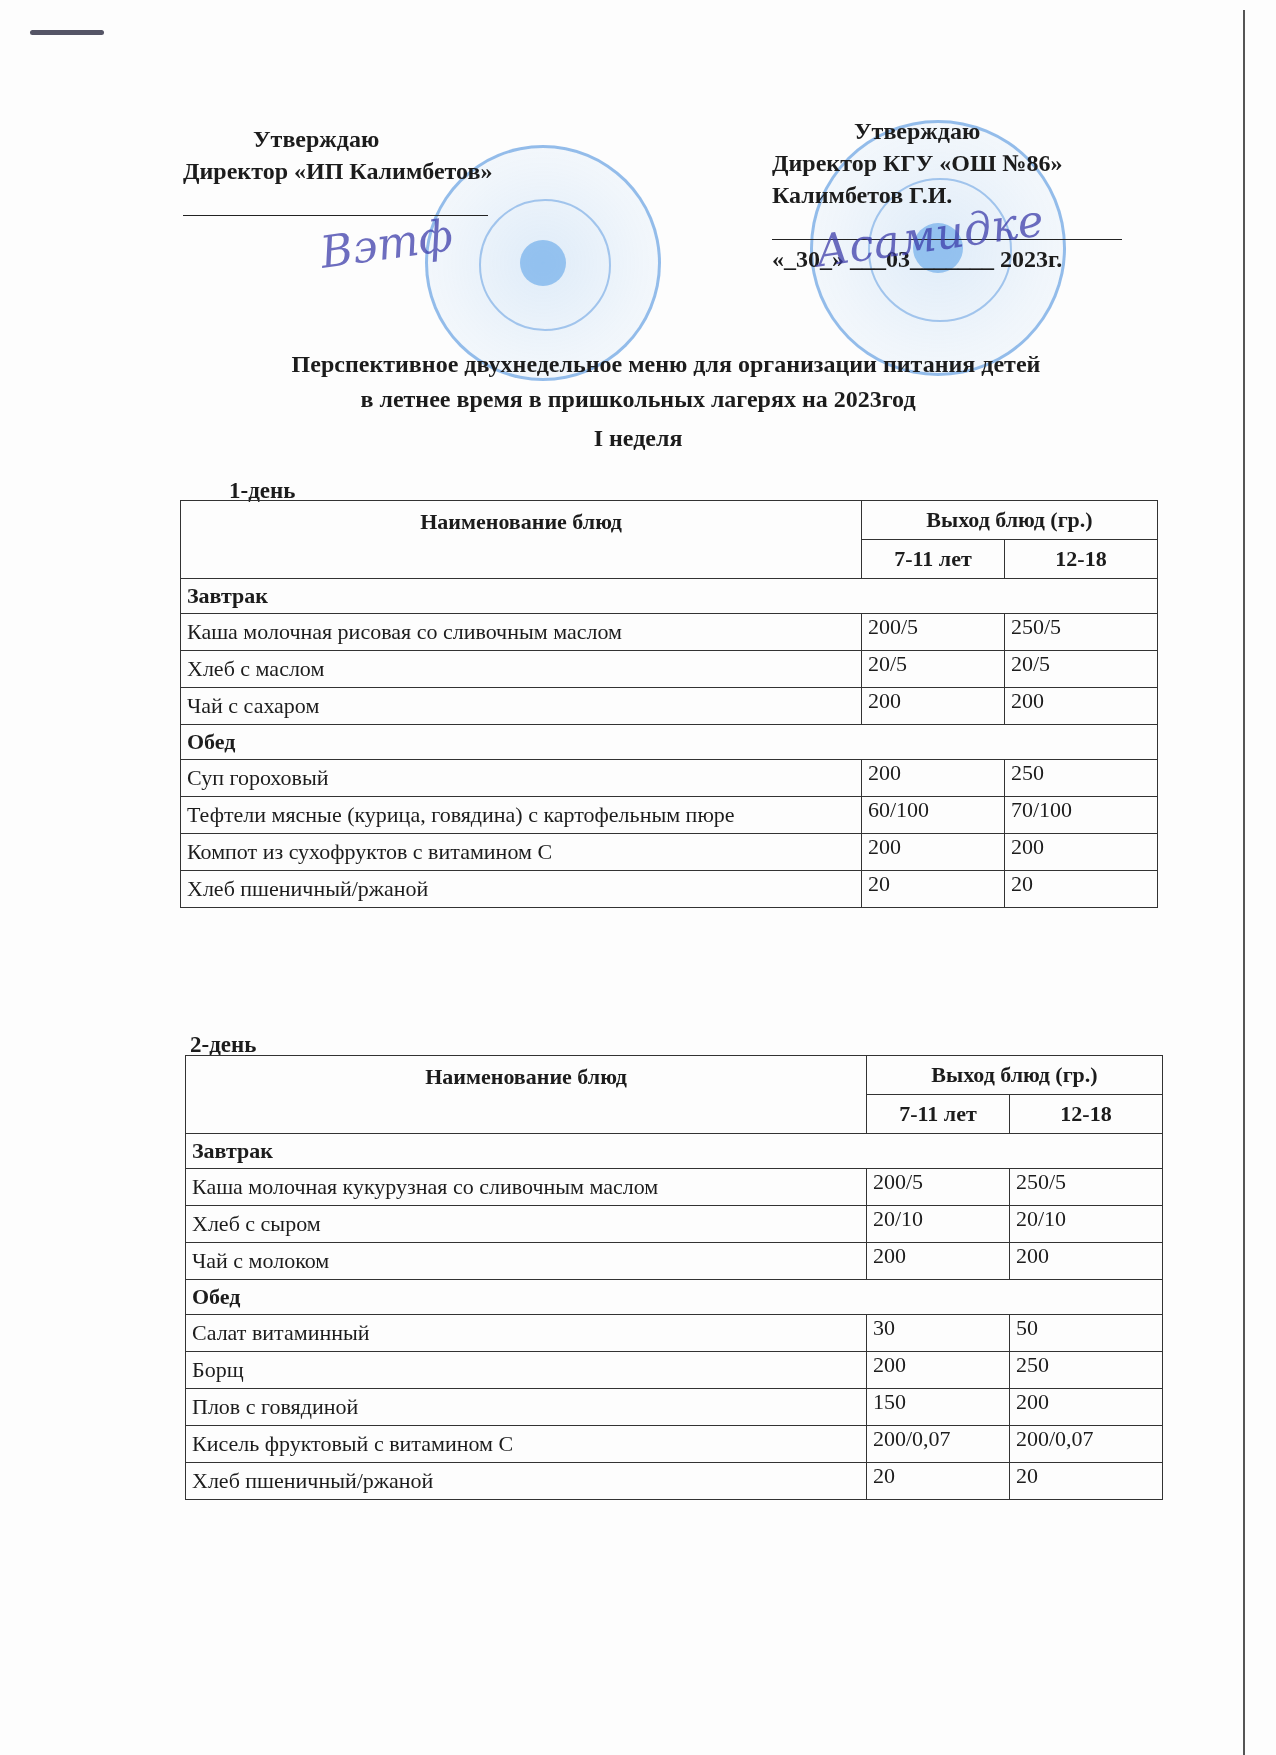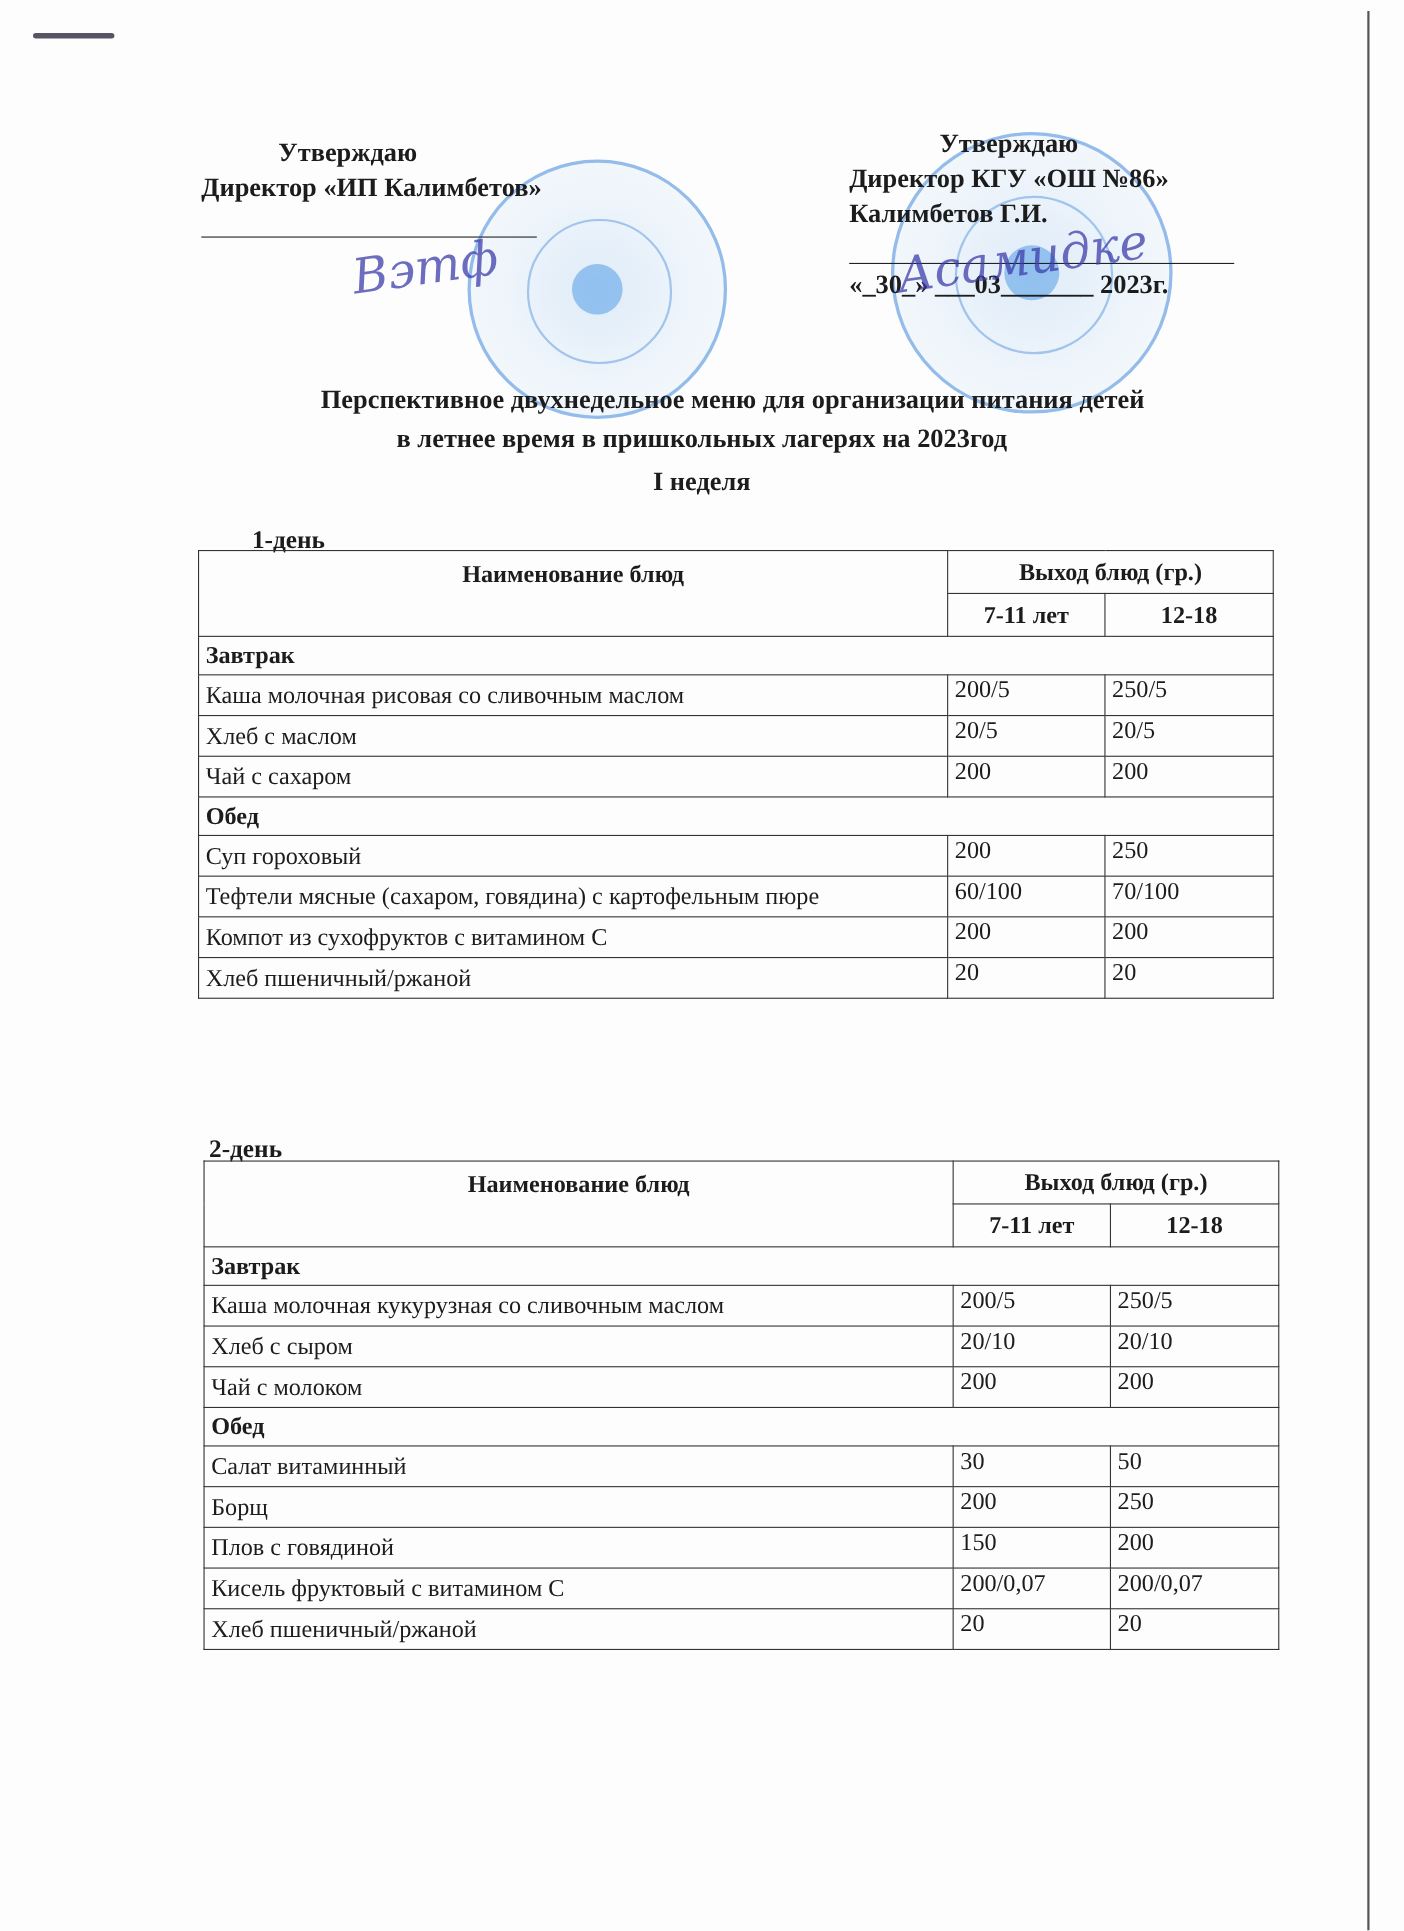--- a/index.html
+++ b/index.html
@@ -93,21 +93,21 @@
       </tr>
       <tr>
         <td class="section" colspan="3">Обед</td>
       </tr>
       <tr class="row">
         <td class="c1" style="line-height:36px">Суп гороховый</td>
         <td class="c2">200</td>
         <td class="c3">250</td>
       </tr>
       <tr class="row">
-        <td class="c1" style="line-height:36px">Тефтели мясные (сахаром, говядина) с картофельным пюре</td>
+        <td class="c1" style="line-height:36px">Тефтели мясные (курица, говядина) с картофельным пюре</td>
         <td class="c2">60/100</td>
         <td class="c3">70/100</td>
       </tr>
       <tr class="row">
         <td class="c1" style="line-height:36px">Компот из сухофруктов с витамином С</td>
         <td class="c2">200</td>
         <td class="c3">200</td>
       </tr>
       <tr class="row">
         <td class="c1" style="line-height:36px">Хлеб пшеничный/ржаной</td>

